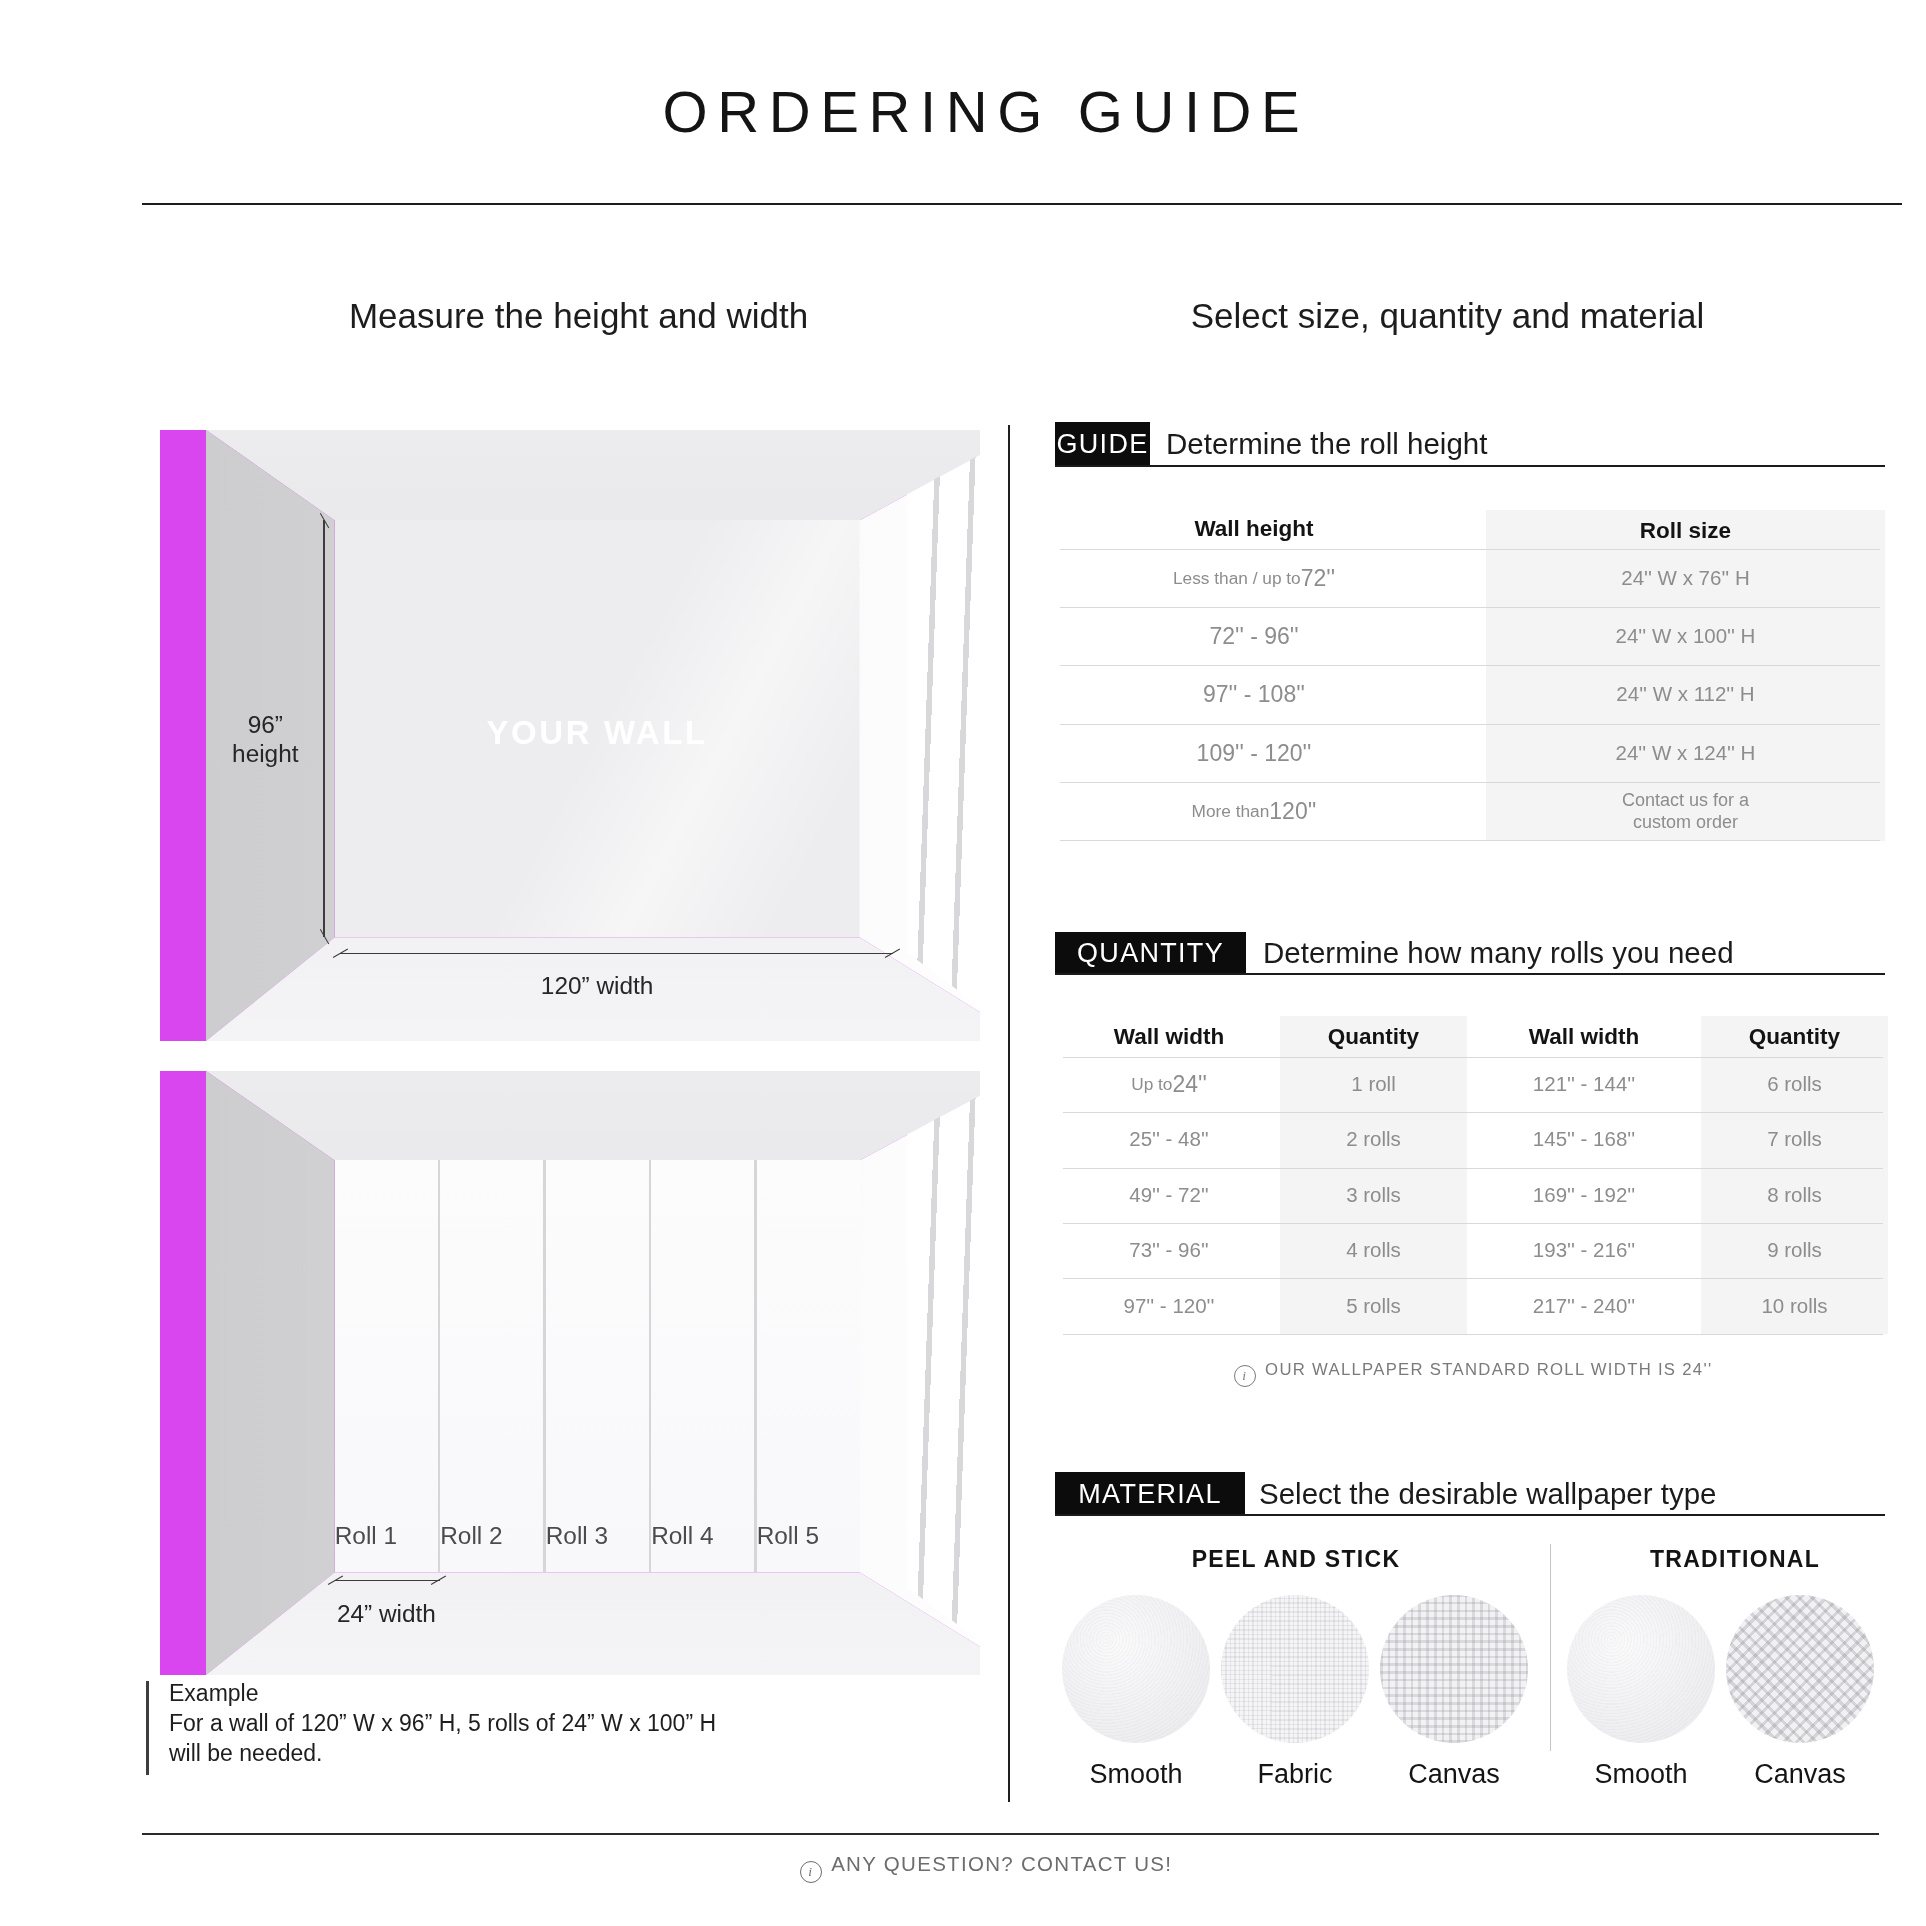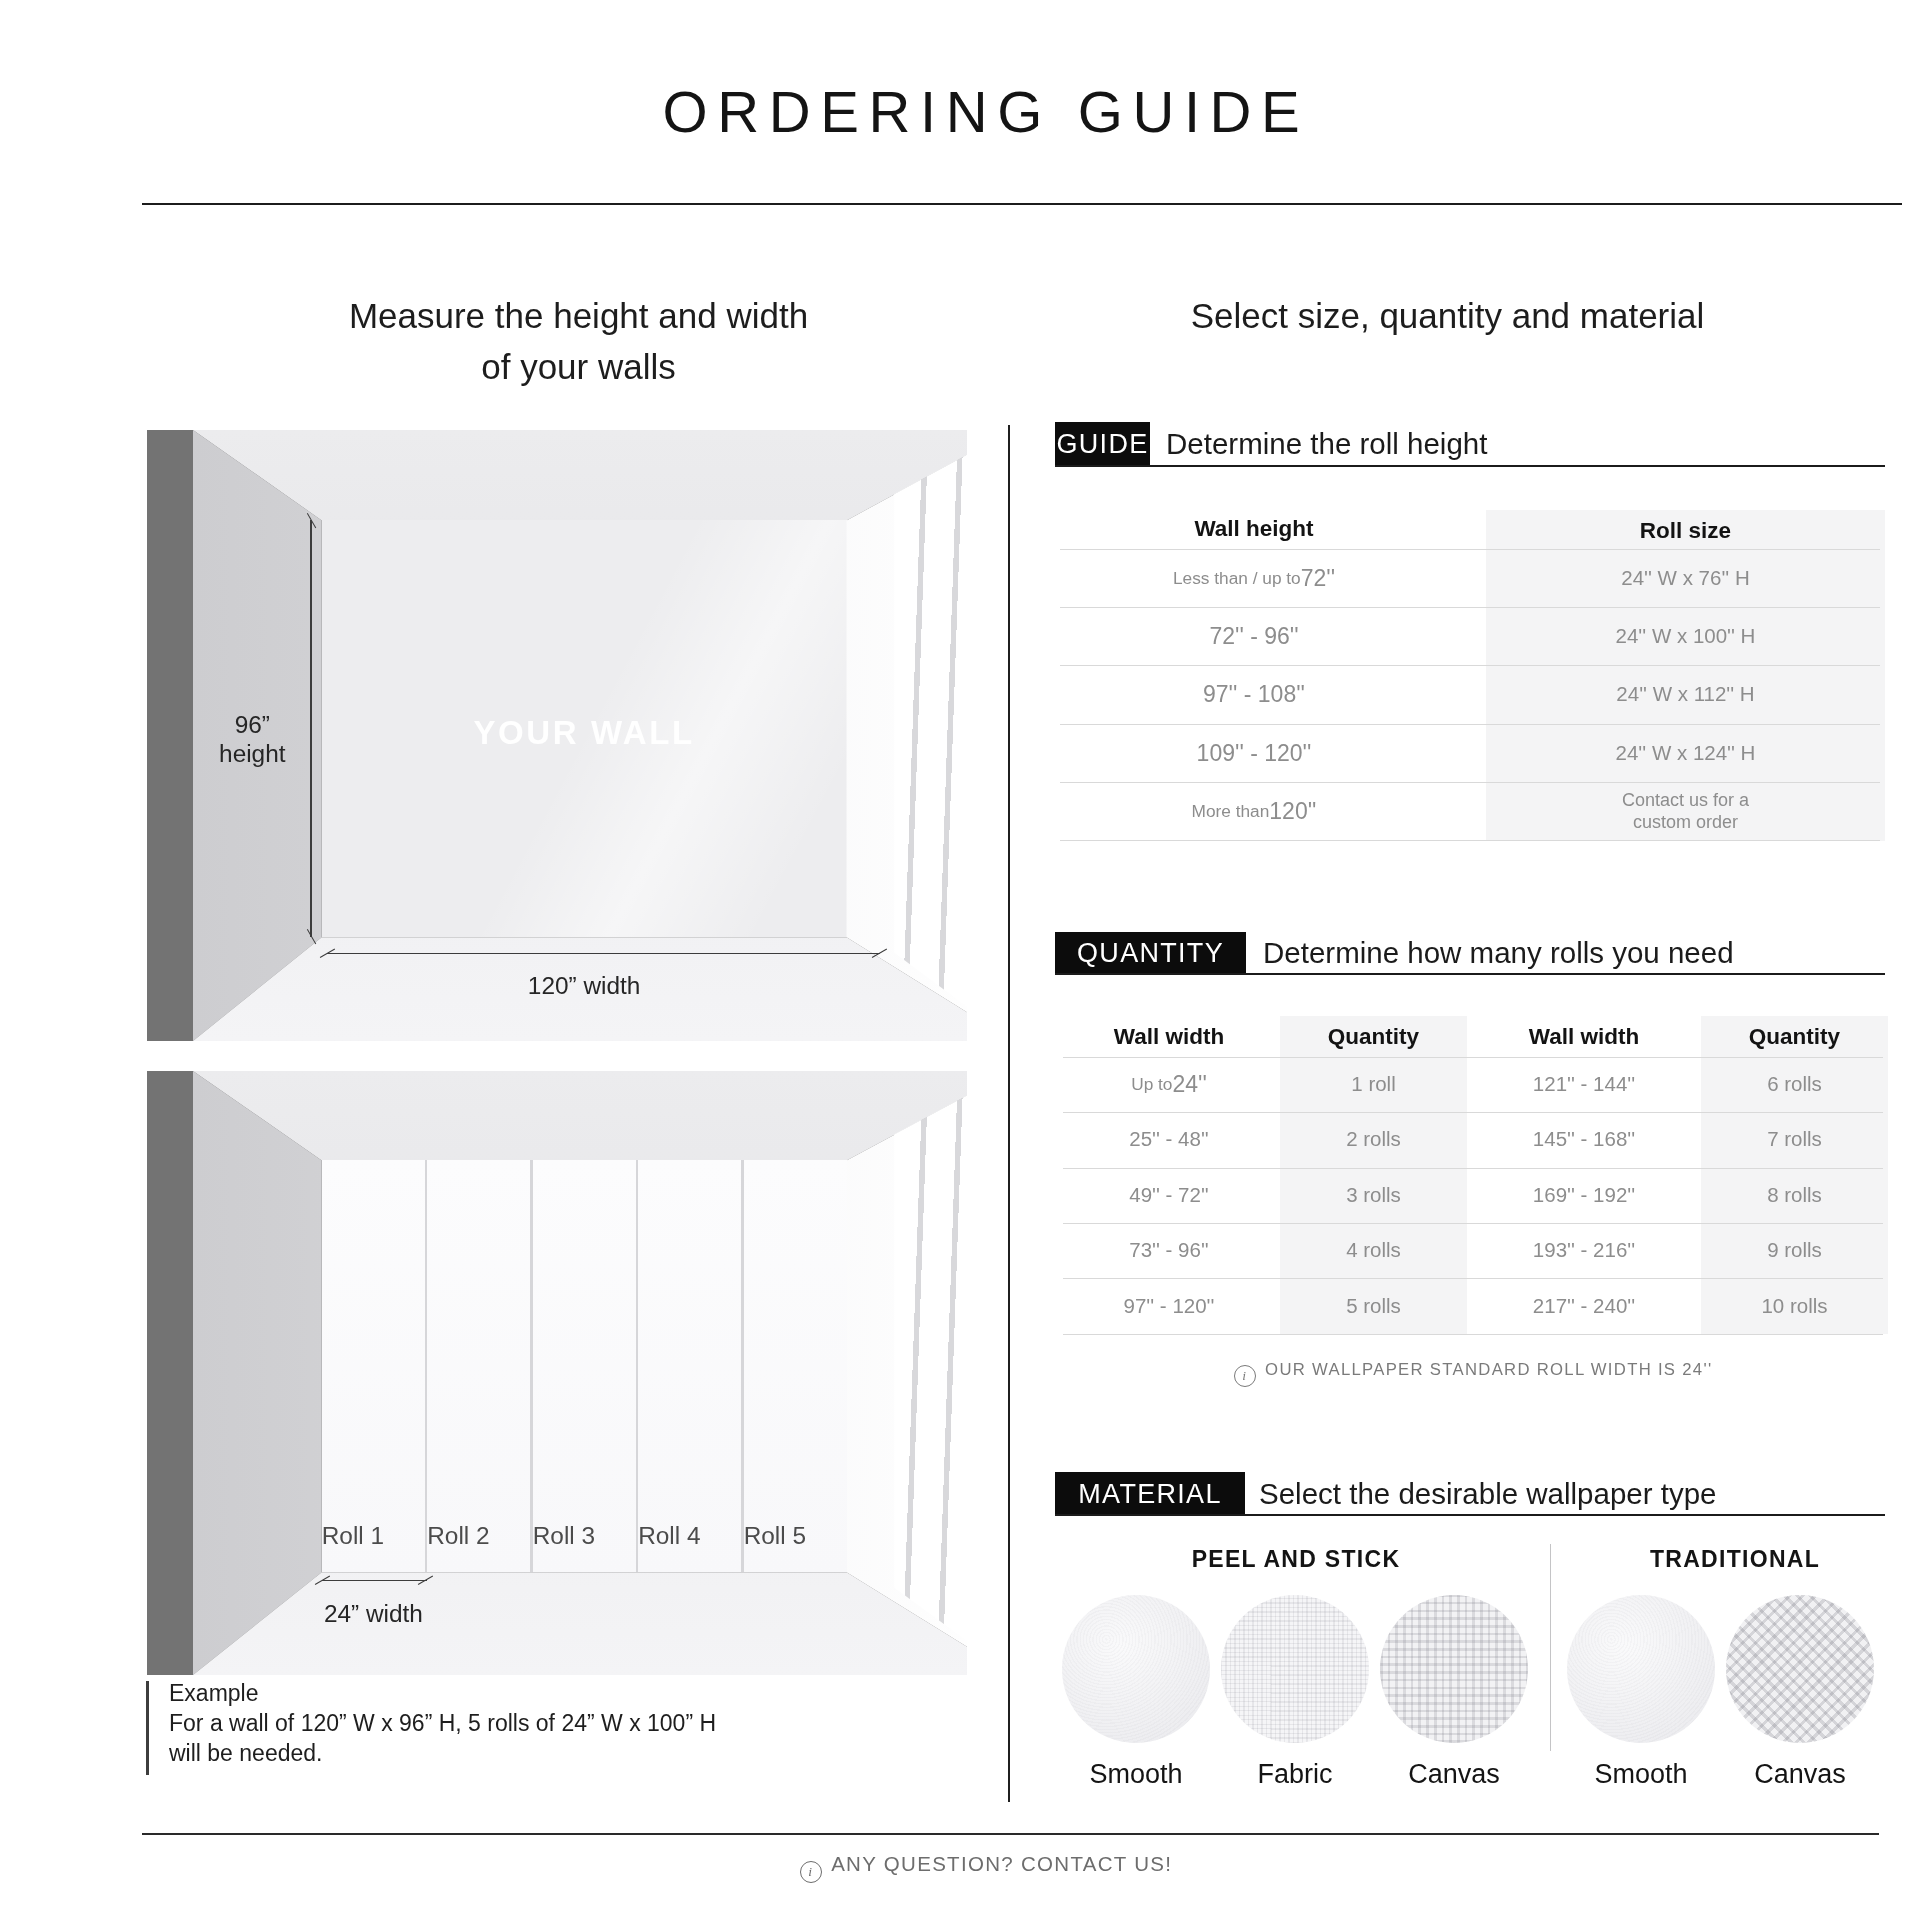--- a/index.html
+++ b/index.html
@@ -15,21 +15,21 @@
   .title-rule{left:96px;top:203px;width:1760px;height:1.9px;background:#1c1c1c;}
 
   .col-heading{font-size:35px;line-height:51px;color:#1d1d1d;text-align:center;font-weight:400;}
   #left-heading{left:186px;top:290px;width:693px;}
   #right-heading{left:1058px;top:290px;width:687px;}
 
   
   .col-divider{left:962px;top:425px;width:1.9px;height:1377px;background:#1f1f1f;}
 
   
-  .room{left:101px;width:820px;overflow:hidden;background:#737373;}
+  .room{left:114px;width:820px;overflow:hidden;background:#d946ef;}
   #room1{top:430px;height:611px;}
   #room2{top:1071px;height:604px;}
   .rm-ceiling{left:0;top:0;width:100%;height:100%;
     clip-path:polygon(0% 0%,100% 0%,79.7% 14.8%,15.7% 14.8%);
     background:linear-gradient(180deg,#ececee,#dddde0);}
   .rm-left{left:0;top:0;width:100%;height:100%;
     clip-path:polygon(0% 0%,15.7% 14.8%,15.7% 83%,0% 100%);
     background:linear-gradient(90deg,#cdcdd0,#e2e2e4);}
   .rm-floor{left:0;top:0;width:100%;height:100%;
     clip-path:polygon(15.7% 83%,79.7% 83%,100% 100%,0% 100%);
@@ -137,21 +137,20 @@
   .footer-text .info-i{border-color:#6d6d6d;}
 </style>
 </head>
 <body>
 
 <div class="abs page-title">ORDERING GUIDE</div>
 <div class="abs title-rule"></div>
 
 <div class="abs col-heading" id="left-heading">
   <div>Measure the height and width</div>
-  <div>of your walls</div>
 </div>
 <div class="abs col-heading" id="right-heading">Select size, quantity and material</div>
 
 <div class="abs col-divider"></div>
 
 <div class="abs room" id="room1">
   <div class="abs rm-ceiling"></div>
   <div class="abs rm-left"></div>
   <div class="abs rm-floor"></div>
   <div class="abs rm-back"></div>

